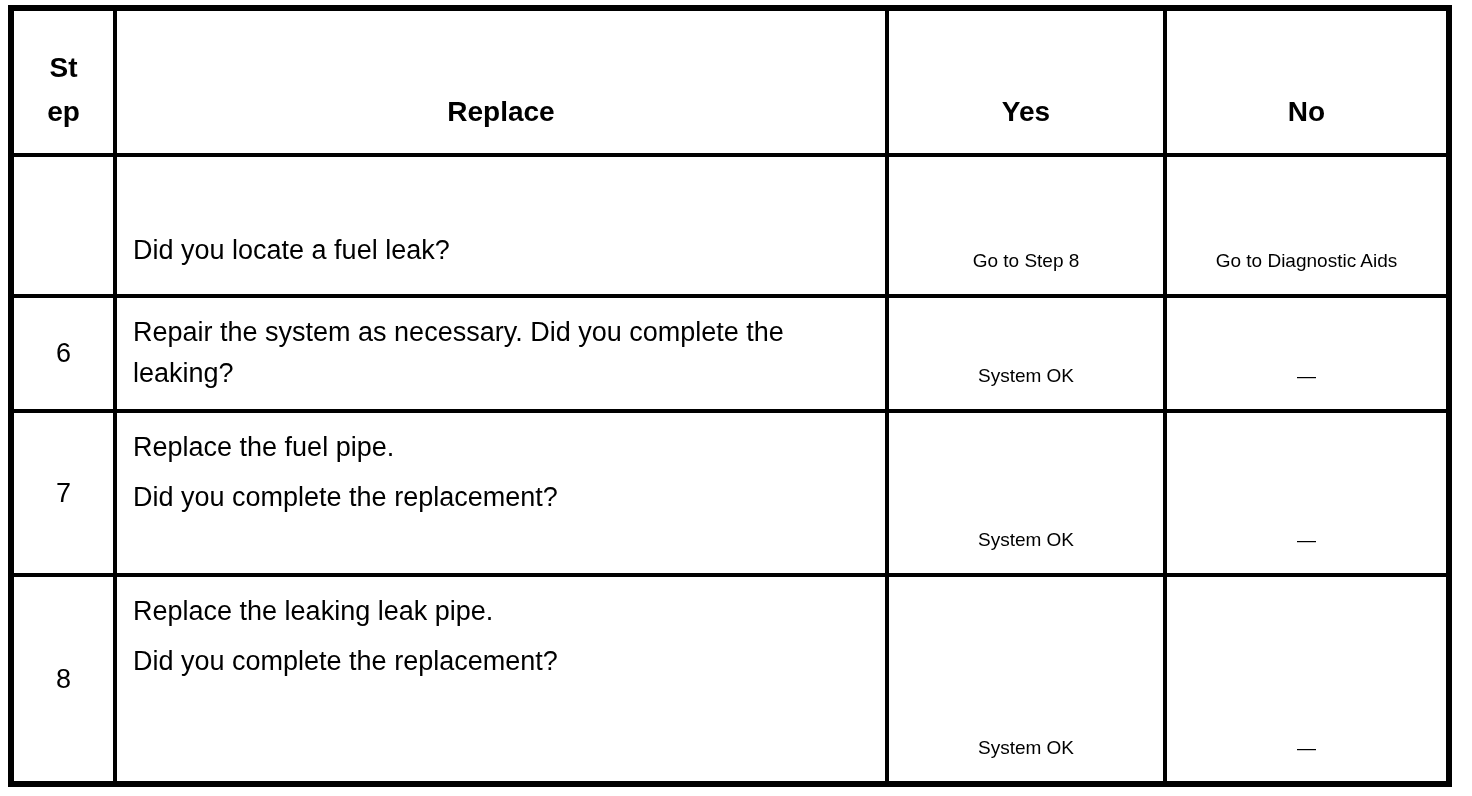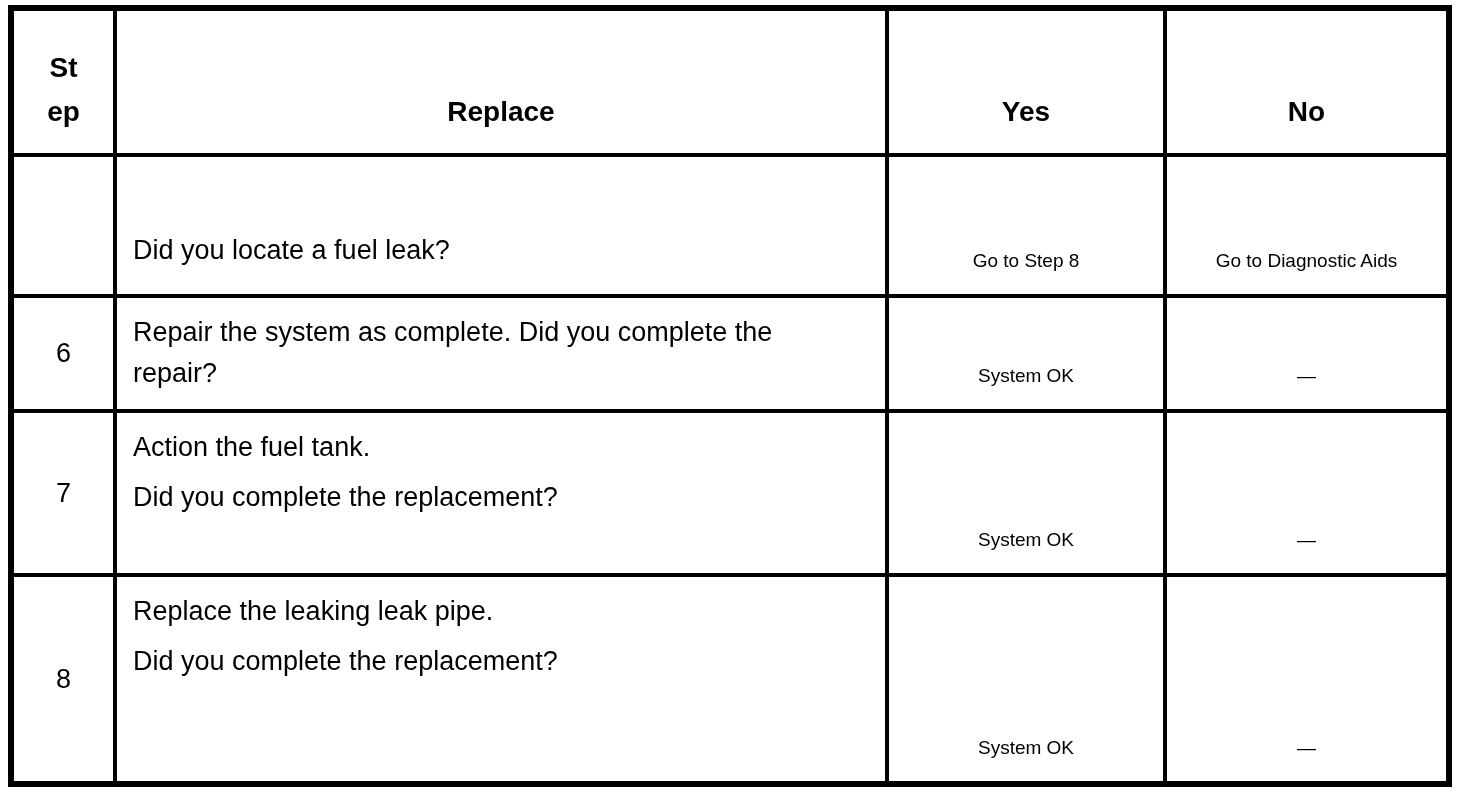--- a/index.html
+++ b/index.html
@@ -114,29 +114,29 @@
         <td class="step-cell"></td>
         <td class="action-cell valign-bottom">
           <p>Did you locate a fuel leak?</p>
         </td>
         <td class="choice-cell">Go to Step 8</td>
         <td class="choice-cell">Go to Diagnostic Aids</td>
       </tr>
       <tr class="row-6">
         <td class="step-cell">6</td>
         <td class="action-cell">
-          <p>Repair the system as complete. Did you complete the repair?</p>
+          <p>Repair the system as necessary. Did you complete the leaking?</p>
         </td>
         <td class="choice-cell">System OK</td>
         <td class="choice-cell">—</td>
       </tr>
       <tr class="row-7">
         <td class="step-cell">7</td>
         <td class="action-cell">
-          <p>Action the fuel tank.</p>
+          <p>Replace the fuel pipe.</p>
           <p>Did you complete the replacement?</p>
         </td>
         <td class="choice-cell">System OK</td>
         <td class="choice-cell">—</td>
       </tr>
       <tr class="row-8">
         <td class="step-cell">8</td>
         <td class="action-cell">
           <p>Replace the leaking leak pipe.</p>
           <p>Did you complete the replacement?</p>

